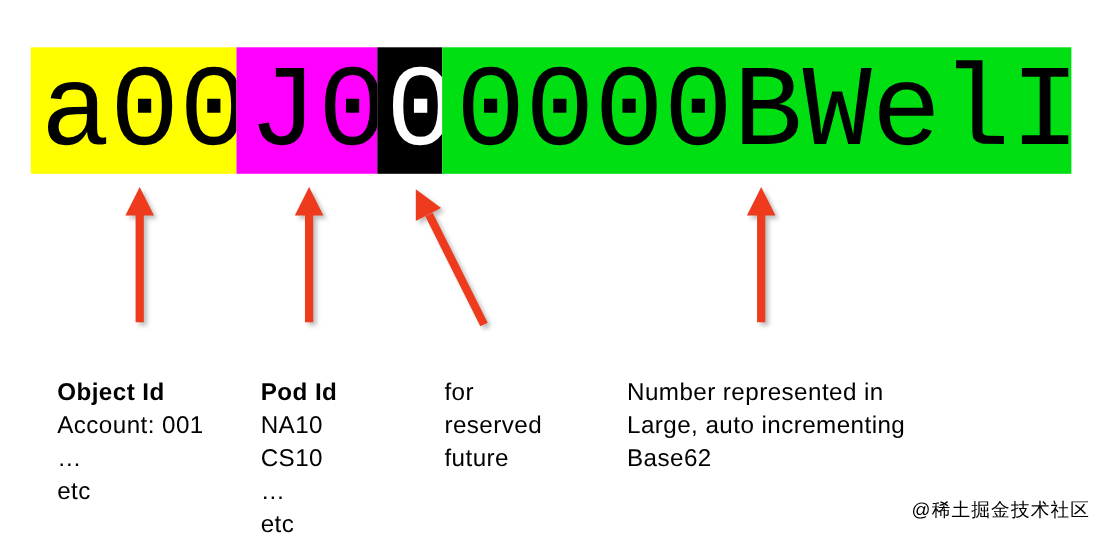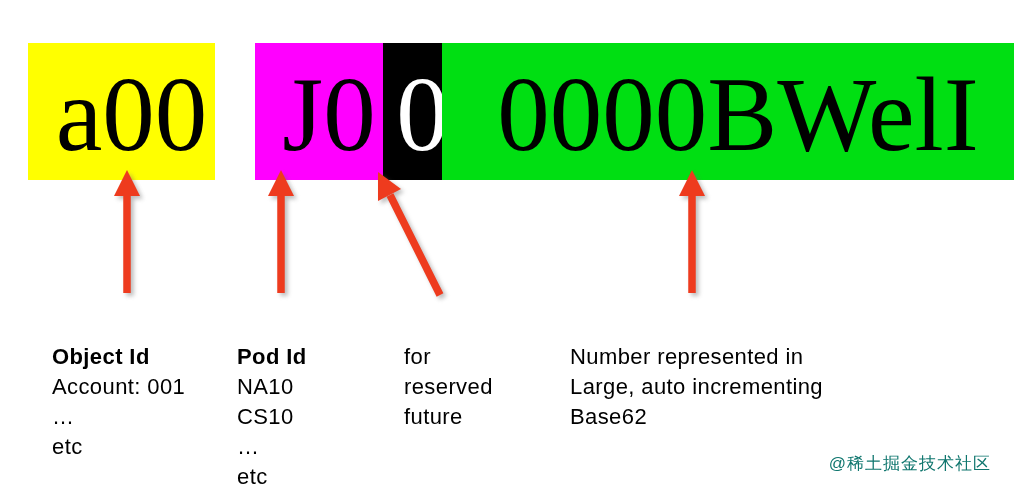--- a/index.html
+++ b/index.html
@@ -16,25 +16,25 @@
     overflow: hidden;
   }
   
   .id-bar {
     position: absolute;
     left: 28px; top: 43px;
     height: 115px;
     display: flex;
   }
   .seg {
-    height: 137px;
+    height: 115px;
     display: flex;
     align-items: center;
     justify-content: center;
-    font-family: Liberation Serif, serif;
+    font-family: Liberation Mono, monospace;
     font-size: 105px;
     line-height: 115px;
     padding-top: 6px;
     overflow: hidden;
     padding-left: 20px;
   }
   .seg-0 { width: 187px; }
   .seg-1 { width: 128px; }
   .seg-2 { width: 59px; }
   .seg-3 { width: 572px; }
@@ -65,21 +65,21 @@
     color: #c9c9c9;
   }
 </style>
 </head>
 <body>
 
 <div class="canvas">
 
   <div class="id-bar">
     <div class="seg seg-0" style="background: rgb(255, 255, 0); color: rgb(0, 0, 0);">a00</div>
-    <div class="seg seg-1" style="background: rgb(255, 0, 255); color: rgb(0, 0, 0); margin-left: 40px;">J0</div>
+    <div class="seg seg-1" style="background: rgb(255, 0, 255); color: rgb(0, 0, 0);">J0</div>
     <div class="seg seg-2" style="background: rgb(0, 0, 0); color: rgb(255, 255, 255);">0</div>
     <div class="seg seg-3" style="background: rgb(0, 223, 18); color: rgb(0, 0, 0);">0000BWelI</div>
   </div>
 
   <svg class="arrows" width="1017" height="491" viewBox="0 0 1017 491">
     <g>
       <line x1="127" y1="293" x2="127" y2="192" stroke="#ee3b1e"></line>
       <polygon points="127,170 114,196 140,196" fill="#ee3b1e"></polygon>
     </g>
     <g>
@@ -116,15 +116,15 @@
     <div class="note-line">reserved</div>
     <div class="note-line">future</div>
   </div>
 
   <div class="note" style="left:570px; top:302px;">
     <div class="note-line">Number represented in</div>
     <div class="note-line">Large, auto incrementing</div>
     <div class="note-line">Base62</div>
   </div>
 
-  <div class="watermark" style="color: #0f766e;">@稀土掘金技术社区</div>
+  <div class="watermark" style="color: #000000;">@稀土掘金技术社区</div>
 
 </div>
 
 </body></html>

